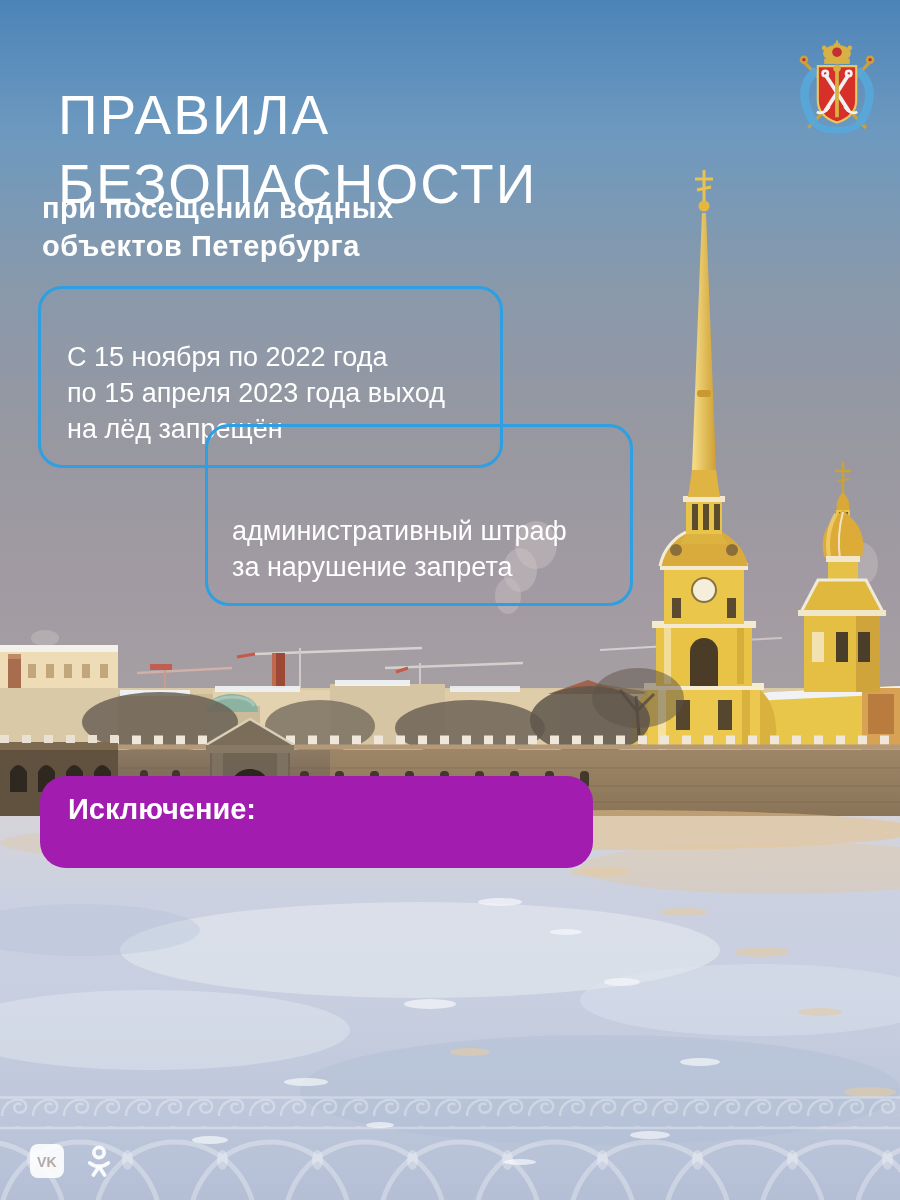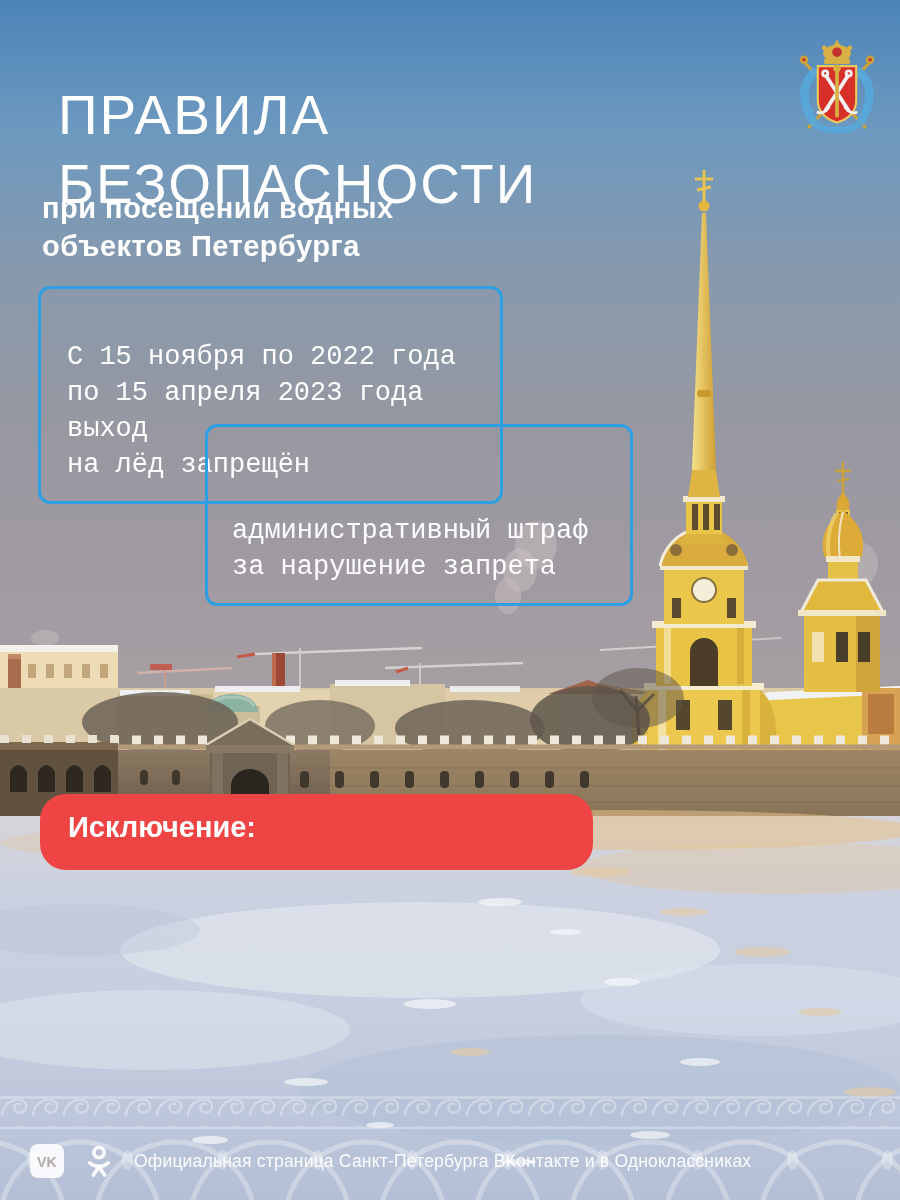--- a/index.html
+++ b/index.html
@@ -11,29 +11,29 @@
   .txt{position:absolute;color:#fff;white-space:pre-line;}
   .h1{
     left:58px;top:44px;font-size:55px;font-weight:normal;line-height:1.26;
     letter-spacing:2px;
   }
   .subtitle{
     left:42px;top:189px;font-size:29px;font-weight:bold;line-height:1.32;
     letter-spacing:.5px;
   }
   .outline-box{
-    position:absolute;border:3px solid #2d9fe2;border-radius:12px;color:#fff;
-    font-size:27px;line-height:1.33;white-space:pre-line;box-sizing:border-box;font-family:Liberation Mono, monospace;
+    position:absolute;border:3px solid #2d9fe2;border-radius:24px;color:#fff;
+    font-size:27px;line-height:1.33;white-space:pre-line;box-sizing:border-box;
   }
   .box1{left:38px;top:286px;width:465px;padding:15px 26px 17px;}
   .box2{left:205px;top:424px;width:428px;padding:15px 24px 17px;}
   .box2 .lead{font-weight:bold;}
   .exception{
-    position:absolute;left:40px;top:794px;width:553px;background:#ef4444;
-    border-radius:26px;color:#fff;padding:16px 28px 18px;box-sizing:border-box;
+    position:absolute;left:40px;top:776px;width:553px;background:#a21caf;
+    border-radius:26px;color:#fff;padding:16px 28px 34px;box-sizing:border-box;
   }
   .exception .head{font-size:29px;font-weight:bold;line-height:1.2;margin-bottom:7px;}
   .exception .body{font-size:27.5px;line-height:1.35;white-space:pre-line;}
   .emblem{position:absolute;left:789px;top:36px;width:96px;height:106px;}
   .footer{
     position:absolute;left:30px;top:1144px;display:flex;align-items:center;gap:21px;
     color:rgba(255,255,255,.95);font-size:17.5px;letter-spacing:.2px;
   }
   .footer svg{display:block;flex:0 0 auto;}
 </style>
@@ -381,14 +381,13 @@
     <rect x="0" y="0" width="34" height="34" rx="8" fill="#ffffff" opacity="0.88"></rect>
     <text x="17" y="22.5" text-anchor="middle" font-size="14" font-weight="bold" font-family="Liberation Sans, sans-serif" fill="#b3aaa6">VK</text>
   </svg>
   <svg viewBox="0 0 30 36" width="28" height="34">
     <g fill="none" stroke="#ffffff" stroke-opacity="0.92">
       <circle cx="15" cy="9" r="5.5" stroke-width="4"></circle>
       <path d="M5,20 C11,25 19,25 25,20" stroke-width="4" stroke-linecap="round"></path>
       <path d="M9,33 L15,24 L21,33" stroke-width="4" stroke-linecap="round" stroke-linejoin="round"></path>
     </g>
   </svg>
-  <div class="footer-text">Официальная страница Санкт-Петербурга ВКонтакте и в Одноклассниках</div>
 </div>
 
 </body></html>

